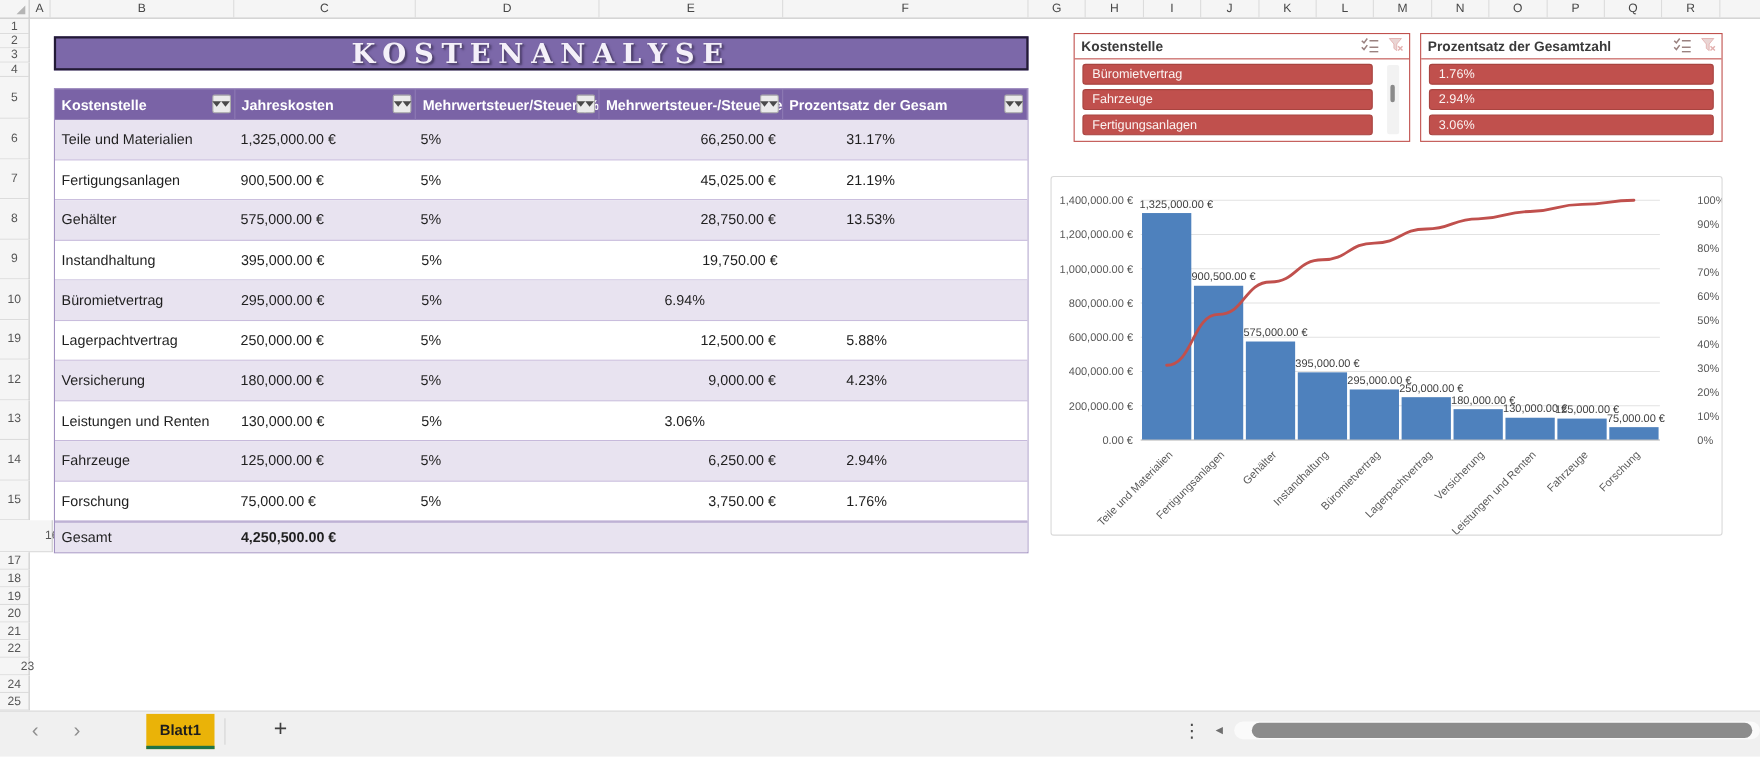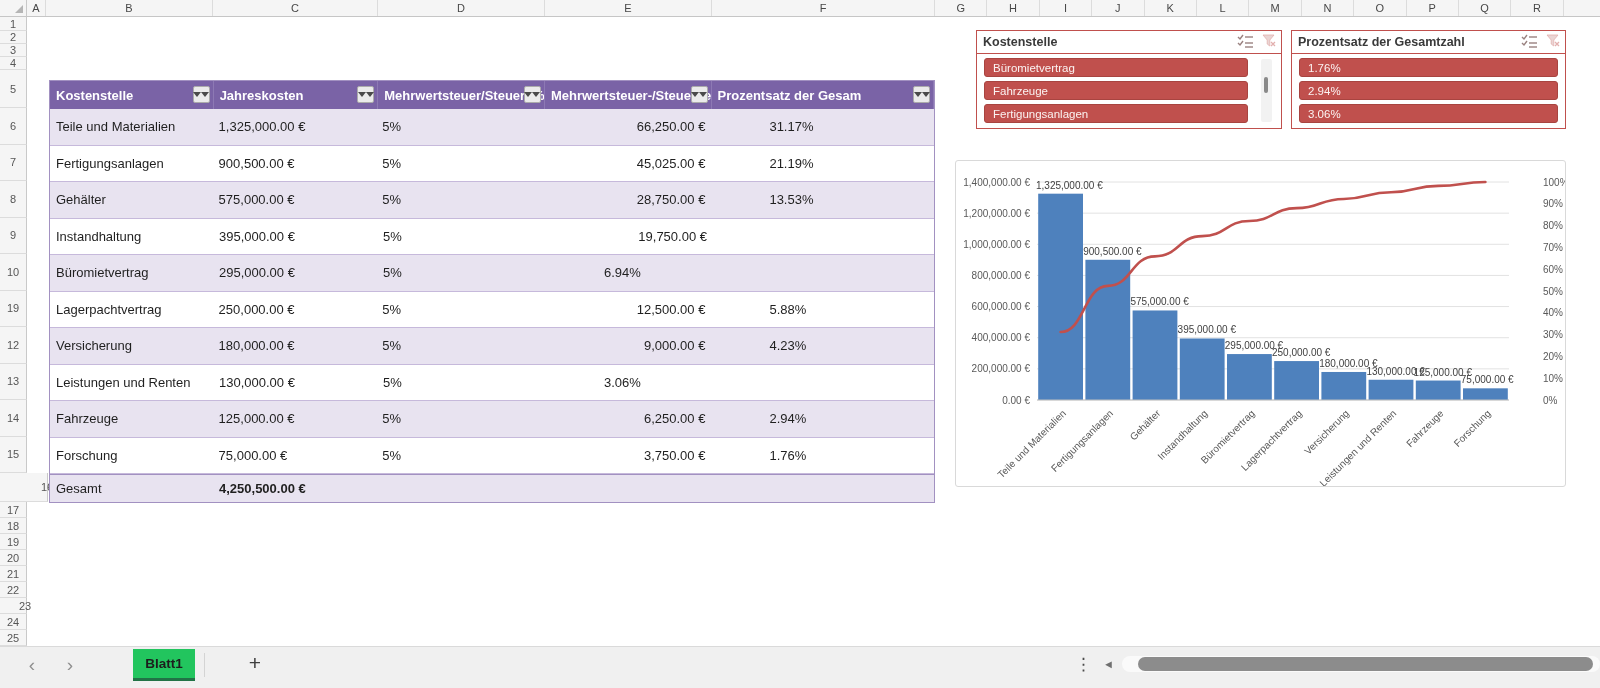--- a/index.html
+++ b/index.html
@@ -65,21 +65,21 @@
 
   
   #chartbox { position:absolute; left:955px; top:160px; width:611px; height:327px;
               background:#fff; border:1px solid #D9D9D9; border-radius:3px; }
 
   
   #tabbar { position:absolute; left:0; top:646px; width:1600px; height:42px;
             background:#F0F0F0; border-top:1px solid #DADADA; }
   .nav-chev { position:absolute; top:7px; font-size:19px; color:#8f8f8f; width:24px;
               text-align:center; cursor:default; }
-  #sheettab { position:absolute; left:133px; top:2px; width:62px; height:32px; background:#22c55e;
+  #sheettab { position:absolute; left:133px; top:2px; width:62px; height:32px; background:#eab308;
               display:flex; align-items:center; justify-content:center;
               border-bottom:3px solid #217346; }
   #sheettab span { font-size:13.5px; font-weight:bold; color:#1d1d1d; }
   .tab-sep { position:absolute; left:204px; top:6px; width:1px; height:24px; background:#D4D4D4; }
   #addsheet { position:absolute; left:243px; top:4px; font-size:21px; color:#3f3f3f; width:24px; text-align:center; }
   #sheetmenu { position:absolute; left:1075px; top:7px; font-size:17px; color:#4a4a4a; letter-spacing:0; }
   #hscroll-left { position:absolute; left:1103px; top:11px; font-size:11px; color:#6f6f6f; }
   #hscroll-track { position:absolute; left:1122px; top:9px; width:478px; height:16px;
                    background:#FAFAFA; border-radius:8px; }
   #hscroll-thumb { position:absolute; left:16px; top:1px; width:455px; height:14px;
@@ -135,20 +135,23 @@
       <div class="rowcell" style="height: 16px;">18</div>
       <div class="rowcell" style="height: 16px;">19</div>
       <div class="rowcell" style="height: 16px;">20</div>
       <div class="rowcell" style="height: 16px;">21</div>
       <div class="rowcell" style="height: 16px;">22</div>
       <div class="rowcell" style="height: 16px; padding-left: 24px;">23</div>
       <div class="rowcell" style="height: 16px;">24</div>
       <div class="rowcell" style="height: 16px;">25</div>
     </div>
 
+  <div id="banner">
+    <span>KOSTENANALYSE</span>
+  </div>
 
   <div id="costtable">
     <div class="t-head" id="thead">
         <div class="t-hcell" style="width: 164px;">
           <span>Kostenstelle</span>
           <div class="filterbtn">
             <i></i>
             <i></i>
           </div>
         </div>

